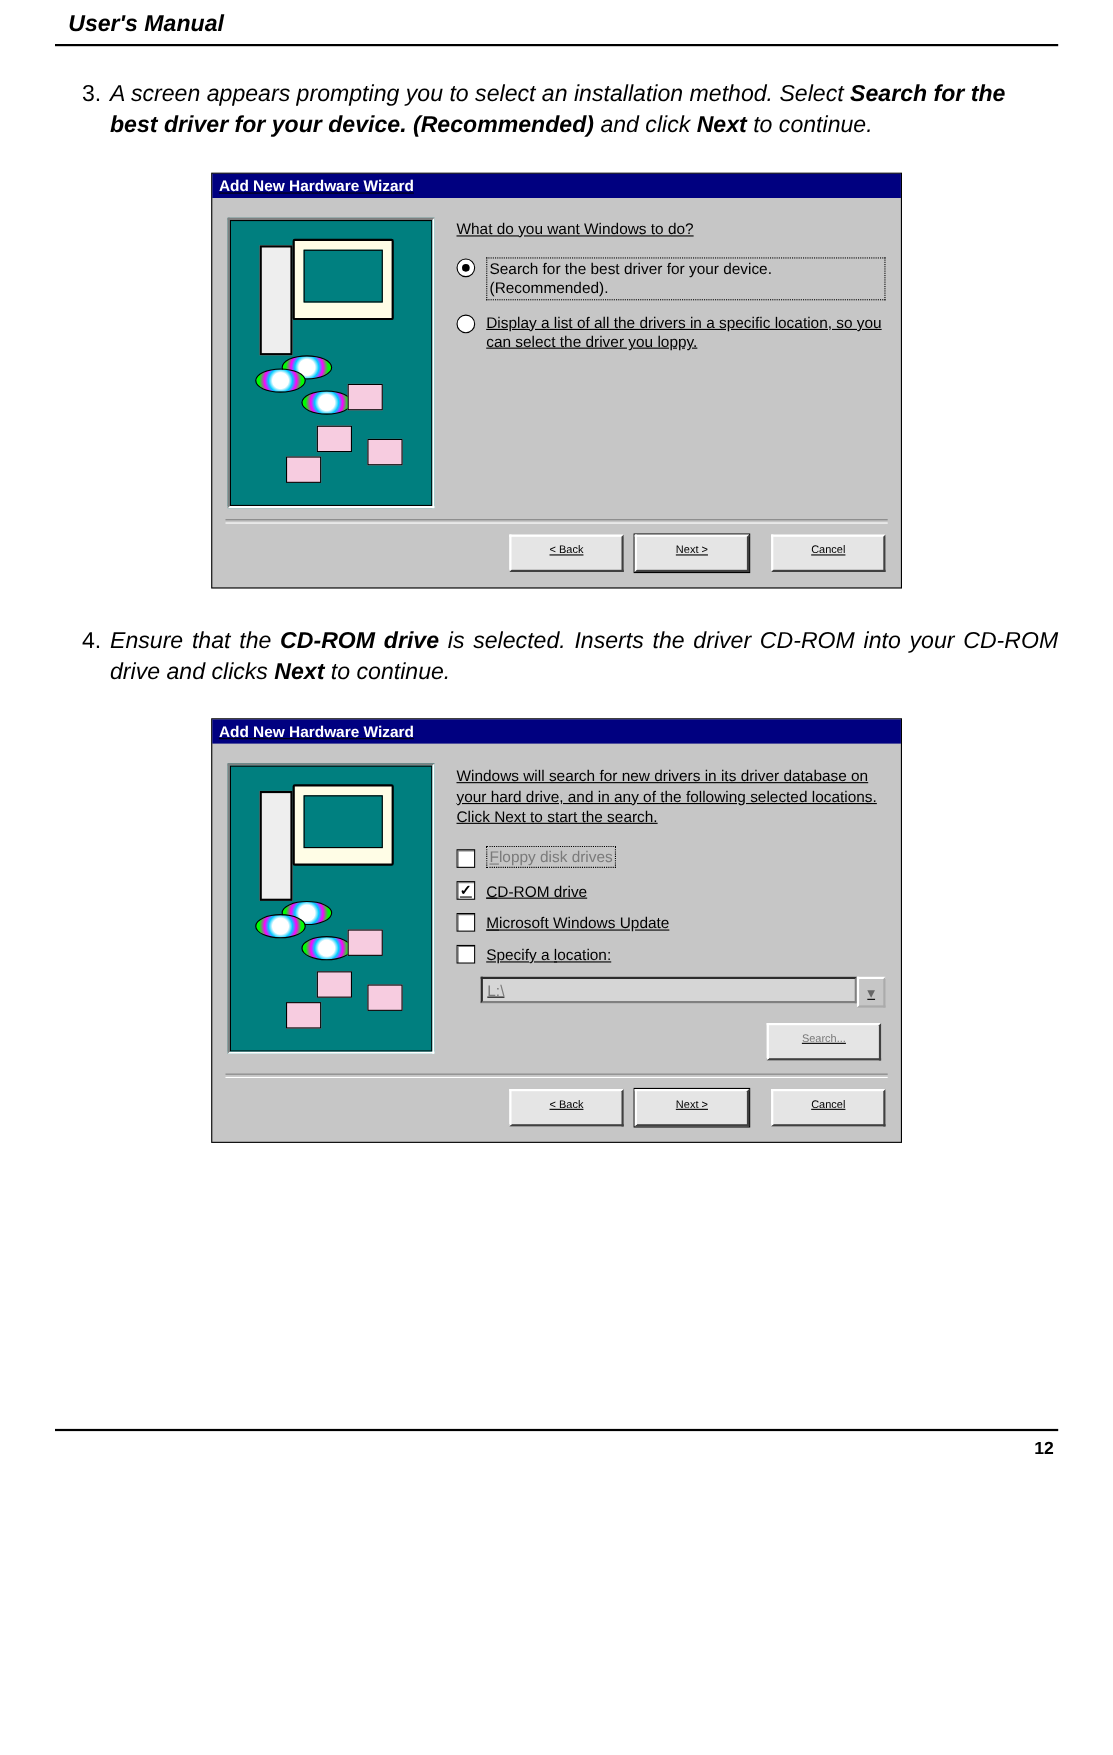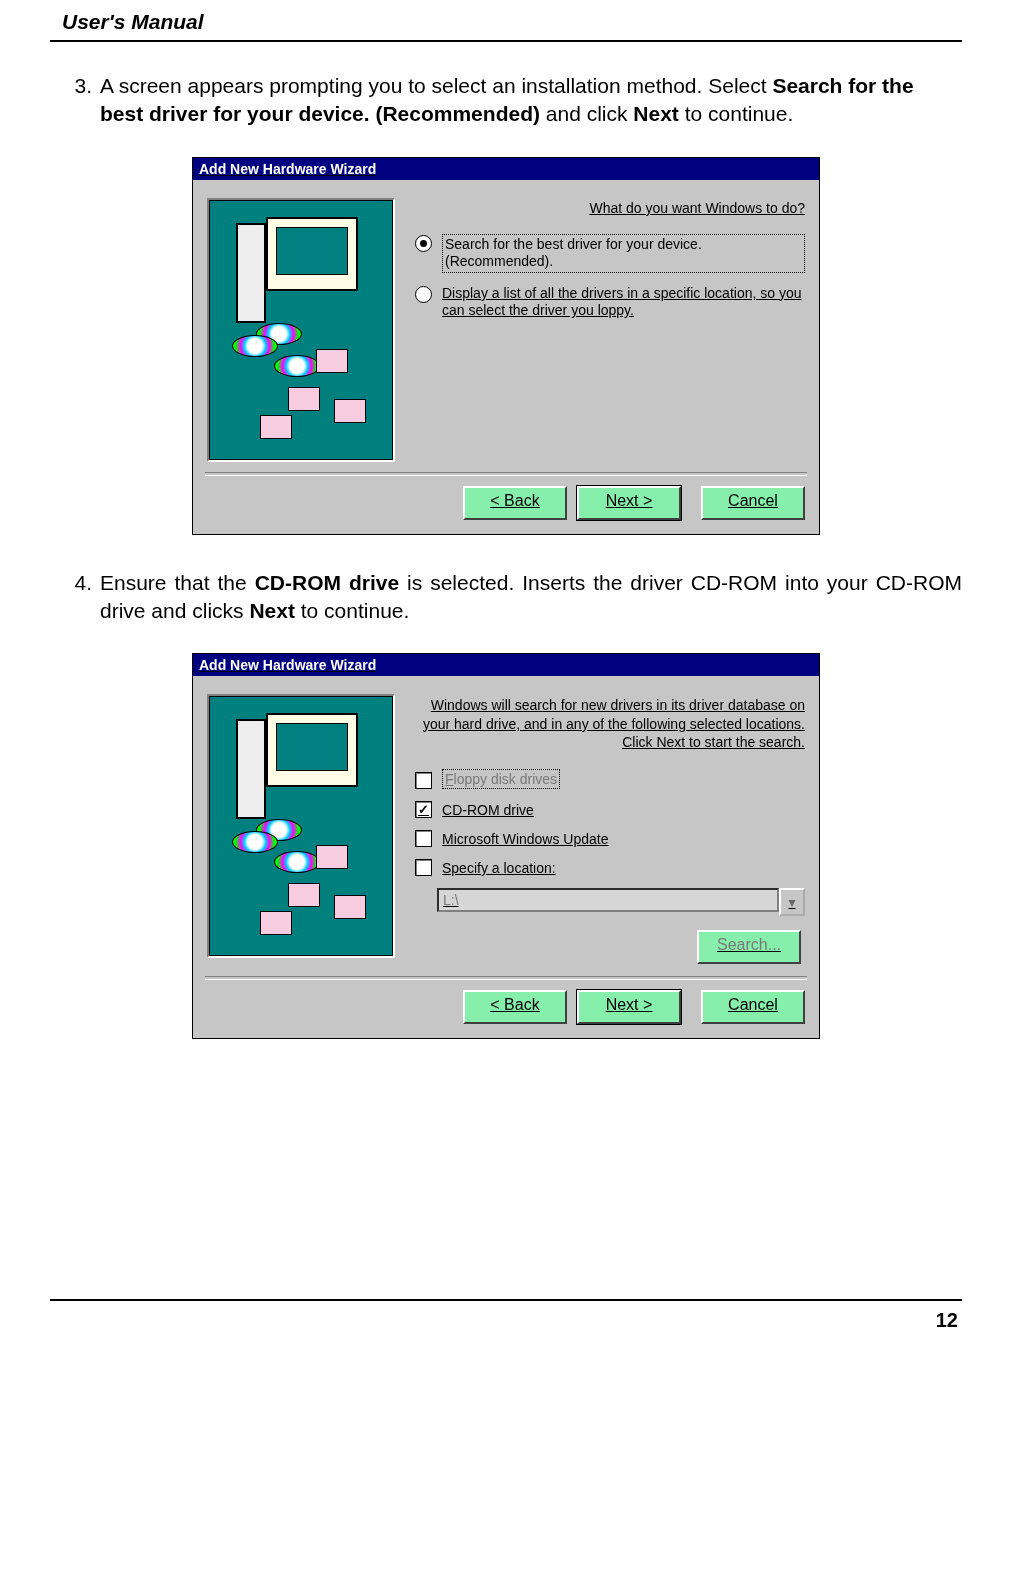--- a/index.html
+++ b/index.html
@@ -35,21 +35,21 @@
   font-size: 21px;
   line-height: 1.35;
   margin: 0 0 28px 0;
 }
 .step-num {
   width: 42px;
   flex-shrink: 0;
   text-align: right;
   padding-right: 8px;
 }
-.step-body { flex: 1; }
+.step-body { flex: 1; font-style: italic; }
 .step-body b { font-weight: bold; }
 .justify { text-align: justify; }
 
 
 .dlg-wrap { display:flex; justify-content:center; margin-bottom:34px;text-decoration:underline; }
 .dlg {
   width: 626px;
   border: 1px solid #000;
   background: #c6c6c6;
   font-family: "MS Sans Serif", Tahoma, Arial, sans-serif;
@@ -106,21 +106,21 @@
 .disc3{left:46px; top:122px;}
 .floppy{
   position:absolute; width:30px; height:22px; background:#f7cce0; border:1px solid #000;
 }
 .f1{left:106px; top:148px;}
 .f2{left:78px; top:186px;}
 .f3{left:124px; top:198px;}
 .f4{left:50px; top:214px;}
 
 .content-right{ flex:1; padding-top:2px; }
-.prompt{ margin-bottom:18px;text-align:right; }
+.prompt{ margin-bottom:18px; }
 
 .radio-row{ display:flex; align-items:flex-start; margin:4px 0 12px 0; }
 .radio{
   width:15px; height:15px; border-radius:50%;
   background:#fff; border:1px solid #000; margin-right:10px;
   display:flex; align-items:center; justify-content:center; flex-shrink:0;
   margin-top:1px;
 }
 .radio.checked::after{
   content:""; width:7px; height:7px; border-radius:50%; background:#000;
@@ -145,43 +145,43 @@
 .loc-input{
   flex:1; height:24px; background:#d6d6d6; border:2px inset #808080;
   padding:2px 4px; color:#7a7a7a; box-sizing:border-box;
 }
 .loc-drop{
   width:22px; height:24px; background:#c6c6c6; border:2px outset #fff; margin-left:0;
   display:flex; align-items:center; justify-content:center; color:#666;
 }
 .browse-row{ display:flex; justify-content:flex-end; margin:14px 4px 2px 0;}
 .btn{
-  min-width:100px; height:30px; background:#86efac;
+  min-width:100px; height:30px; background:#e5e5e5;
   border:2px solid #000;
   border-top-color:#fff; border-left-color:#fff;
   border-right-color:#404040; border-bottom-color:#404040;
   text-align:center; line-height:26px; margin-left:10px;
-  font-size:16px;
+  font-size:10px;
 }
 .btn.default{ box-shadow:0 0 0 1px #000; }
 .btn.disabled{ color:#7a7a7a; }
 
 .divider{
   height:2px; margin:4px 12px 10px 12px;
   border-top:1px solid #808080; border-bottom:1px solid #fff;
 }
 .btn-row{
   display:flex; justify-content:flex-end; padding:0 14px 14px 0;
 }
 
 .footer-rule{
   height:2px; background:#000; margin-top:260px;
 }
 .footer{
-  display:flex; justify-content:flex-end; font-weight:bold; font-size:20px;
+  display:flex; justify-content:flex-end; font-weight:bold; font-size:16px;
   padding:8px 4px 0 0;
 }
 </style>
 </head>
 <body>
 
 <div class="page">
 
   <div class="header-row">
     <span class="header-title">User's Manual</span>

